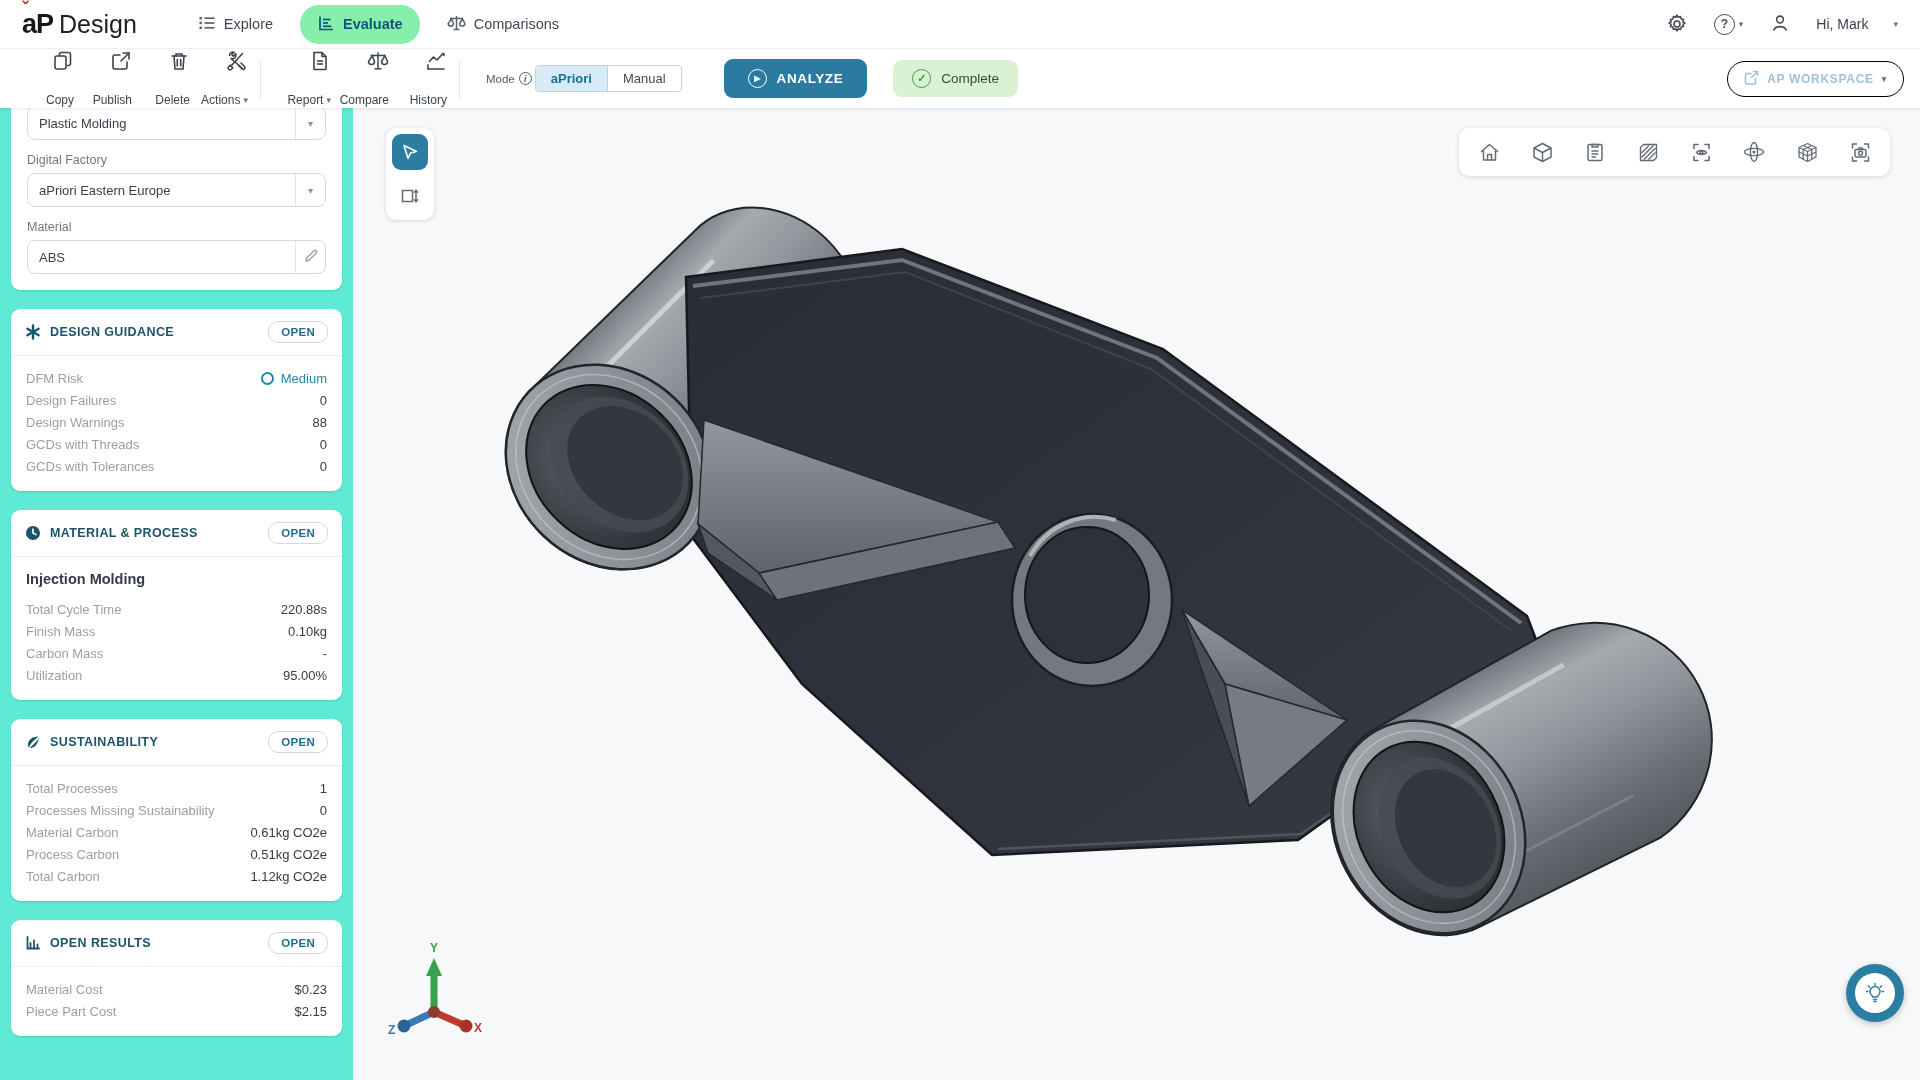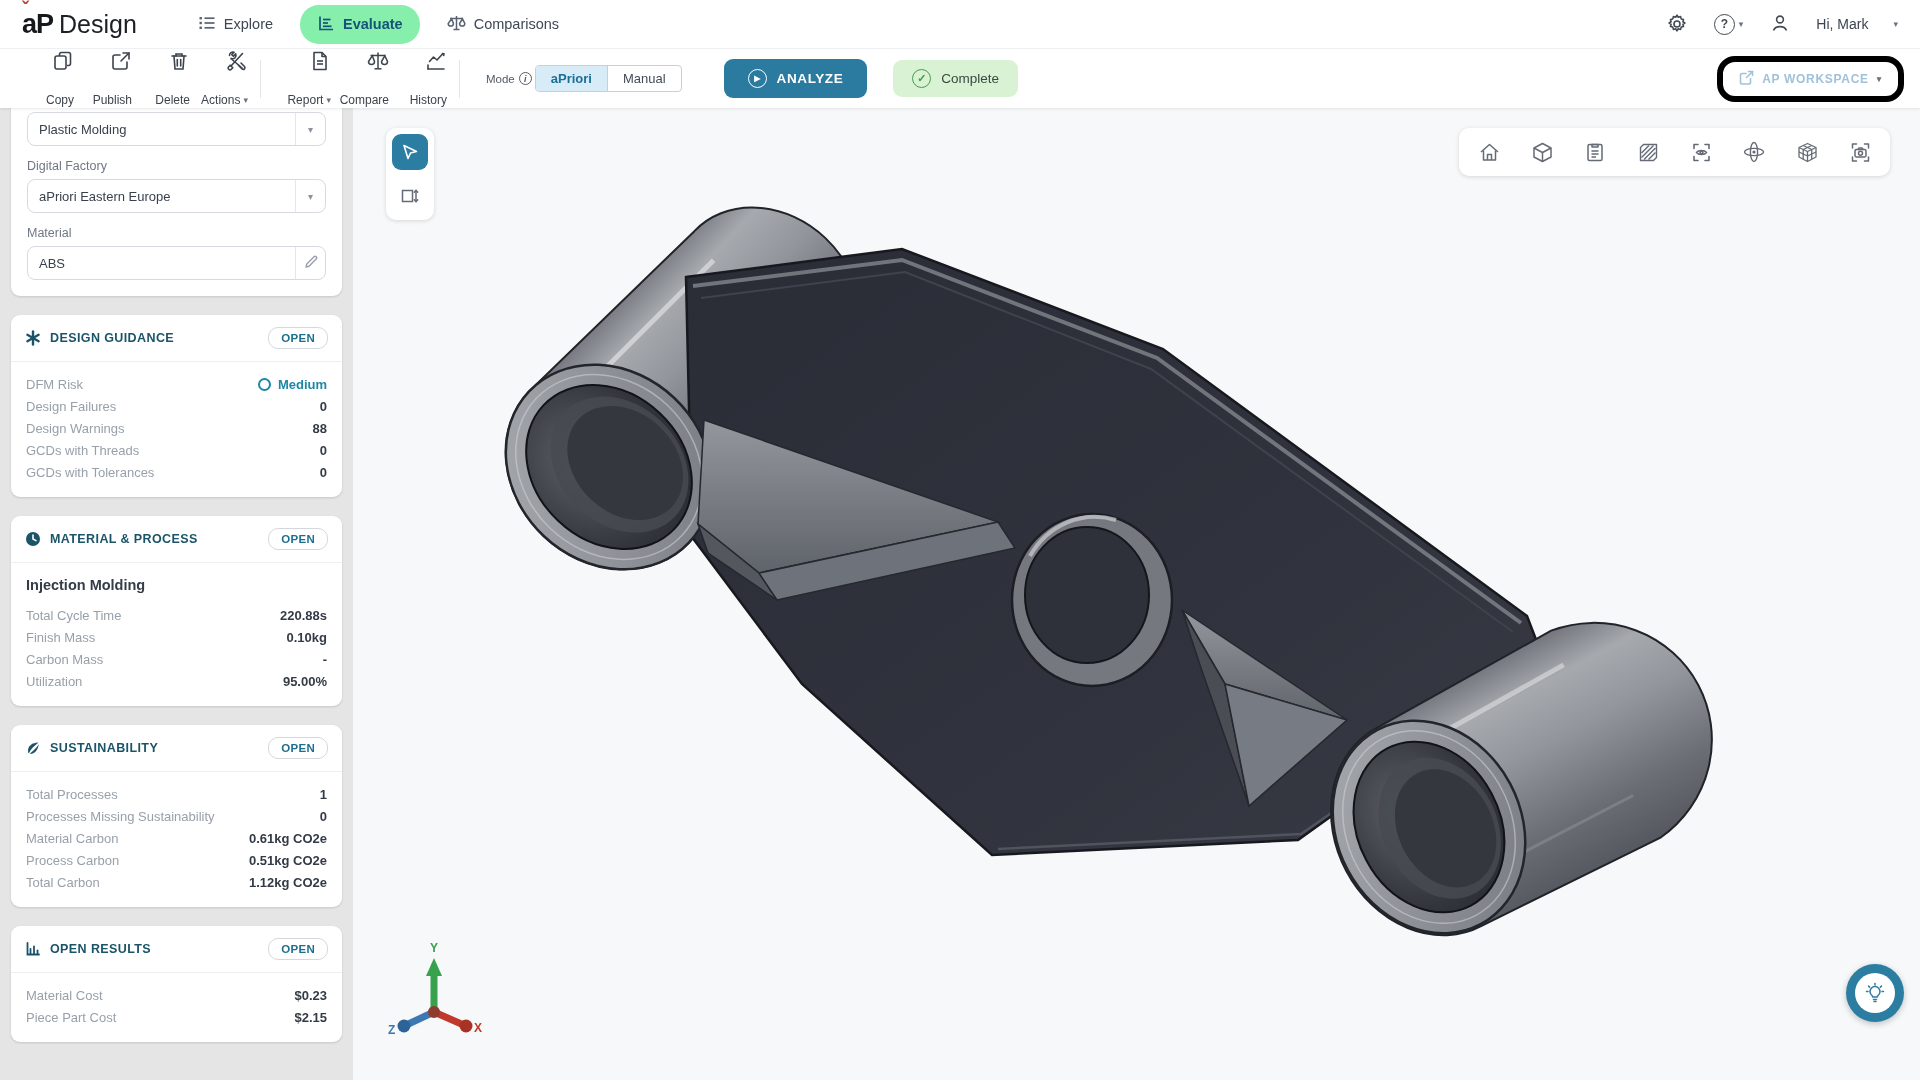--- a/index.html
+++ b/index.html
@@ -42,27 +42,27 @@
   .mode-seg + .mode-seg { border-left:1px solid #c8cfd8; }
   .analyze-btn { margin-left:42px; background:#2b7aa0; color:#fff; border:none; border-radius:9px;
     padding:10px 24px; font-size:13.5px; font-weight:700; letter-spacing:.6px; display:flex; align-items:center; gap:10px; cursor:pointer;
     font-family:"Liberation Sans", sans-serif; }
   .play-ring { width:19px; height:19px; border:1.6px solid #fff; border-radius:50%;
     display:flex; align-items:center; justify-content:center; font-size:8px; padding-left:1px; }
   .complete-chip { margin-left:26px; background:#d9f2d4; border-radius:9px; padding:9px 19px;
     display:flex; align-items:center; gap:10px; font-size:13.5px; color:#3c4a41; }
   .check-ring { width:19px; height:19px; border:1.6px solid #43a047; border-radius:50%; color:#43a047;
     display:flex; align-items:center; justify-content:center; font-size:11px; font-weight:700; }
-  .workspace-btn { margin-left:auto; display:flex; align-items:center; gap:8px; border:6px solid #000000;
+  .workspace-btn { margin-left:auto; display:flex; align-items:center; gap:8px; border:1px solid #000000;
     color:#9fc2da; background:#fff; border-radius:18px; padding:8px 16px; font-size:12px; font-weight:700;
     letter-spacing:.7px; cursor:default; font-family:"Liberation Sans", sans-serif;text-align:right; }
 
   
   .content { display:flex; height:972px; }
-  .sidebar { width:353px; background:#e5e5e5; padding:12px 11px; overflow:hidden; flex-shrink:0; }
+  .sidebar { width:353px; background:#5eead4; padding:6px 11px; overflow:hidden; flex-shrink:0; }
   .card { background:#fff; border-radius:9px; box-shadow:0 1px 2px rgba(16,24,40,.07), 0 1px 3px rgba(16,24,40,.08); }
   .inputs-card { margin-top:-20px; padding:12px 16px 16px; }
   .field-label { font-size:12.5px; color:#707784; margin:13px 0 6px; }
   .select-box, .text-field { height:34px; border:1px solid #d6dae0; border-radius:8px; display:flex;
     align-items:center; font-size:13px; color:#3a414c; background:#fff; overflow:hidden; }
   .select-box .val, .text-field .val { padding-left:11px; flex:1; white-space:nowrap; }
   .select-end { width:30px; align-self:stretch; border-left:1px solid #e3e6ea; display:flex; align-items:center;
     justify-content:center; color:#8d939e; font-size:10px; }
   .two-col { display:flex; gap:15px; }
   .two-col > div { flex:1; }
@@ -73,21 +73,21 @@
   .panel-head { display:flex; align-items:center; gap:9px; padding:12px 14px; }
   .panel-title { font-size:12.5px; font-weight:700; letter-spacing:.4px; color:#1b5469; }
   .panel-ico { color:#1b5469; display:flex; }
   .open-btn { margin-left:auto; border:1px solid #d4d8dd; background:#fff; border-radius:10px; padding:4px 12px;
     font-size:11.5px; font-weight:700; color:#1d6f8f; cursor:pointer; letter-spacing:.3px;
     font-family:"Liberation Sans", sans-serif; }
   .panel-body { border-top:1px solid #edeff1; padding:11px 15px 14px; }
   .p-subtitle { font-size:14.5px; font-weight:700; color:#353c47; margin:3px 0 11px; }
   .prow { display:flex; justify-content:space-between; align-items:center; padding:3.5px 0; }
   .prow .lab { font-size:13px; color:#98a0aa; }
-  .prow .val { font-size:13px; font-weight:700; color:#343b46; }
+  .prow .val { font-size:13px; font-weight:400; color:#343b46; }
   .risk-val { display:flex; align-items:center; gap:7px; color:#1e87a5 !important; }
   .risk-ring { width:13px; height:13px; border:2.2px solid #1e87a5; border-radius:50%; }
 
   
   .viewport { flex:1; position:relative; background:#f7f8f9; }
   .model-svg { position:absolute; inset:0; }
   .vp-left-tools { position:absolute; left:33px; top:20px; background:#fff; border-radius:10px;
     box-shadow:0 1px 4px rgba(16,24,40,.15); padding:6px; display:flex; flex-direction:column; gap:8px; }
   .vp-tool { width:36px; height:36px; border-radius:9px; display:flex; align-items:center; justify-content:center; cursor:pointer; }
   .vp-tool.active { background:#2b7da1; }

